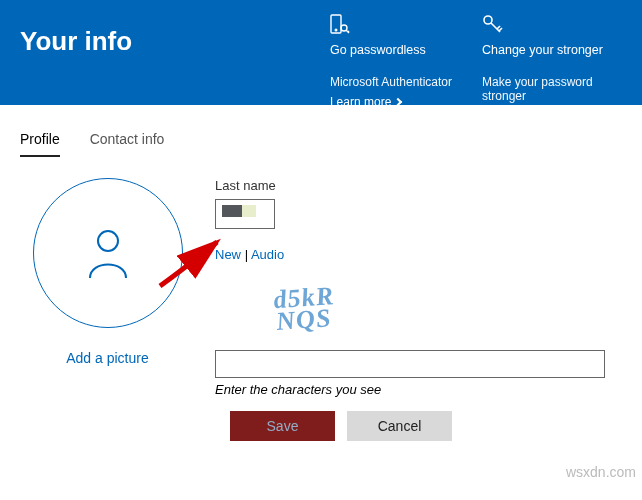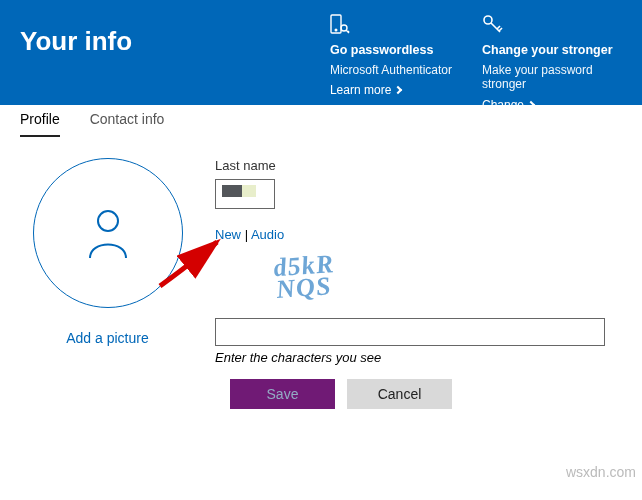--- a/index.html
+++ b/index.html
@@ -10,26 +10,26 @@
     color: #fff;
     padding: 14px 20px 10px 20px;
     height: 105px;
     display: flex;
     justify-content: space-between;
   }
   .header-title { font-size: 26px; font-weight: 600; margin-top: 12px; }
   .header-cards { display: flex; gap: 30px; }
   .card { font-size: 12.5px; max-width: 140px; }
   .card-icon { margin-bottom: 4px; }
-  .card-title { font-weight: 700; margin-bottom: 6px; }
+  .card-title { font-weight: 400; margin-bottom: 18px; }
   .card-sub { font-size: 12px; opacity: 0.95; line-height: 1.2; }
   .card-link { margin-top: 6px; font-size: 12px; cursor: pointer; }
   .chev { display:inline-block; width:6px; height:6px; border-right:2px solid #fff; border-top:2px solid #fff; transform: rotate(45deg); margin-left:4px; vertical-align: 1px; }
 
-  .tabs { padding: 6px 20px 0 20px; display: flex; gap: 30px; font-size: 14px; border-bottom:1px solid transparent; }
+  .tabs { padding: 6px 20px 0 20px; display: flex; gap: 30px; font-size: 14px; border-bottom:1px solid transparent;margin-top:20px; }
   .tab { padding-bottom: 8px; color: #555; cursor: pointer; }
   .tab.active { color: #000; border-bottom: 2px solid #222; font-weight: 500; }
 
   .content { display: flex; padding: 20px 20px 0 30px; gap: 30px; }
 
   .avatar-col { text-align: center; width: 155px; }
   .avatar-circle {
     width: 150px; height: 150px; border: 1px solid #0067b8; border-radius: 50%;
     display: flex; align-items: center; justify-content: center; margin: 0 auto 22px auto;
   }
@@ -47,34 +47,34 @@
 
   .redact-dark { display:inline-block; height:12px; background:#53565a; }
   .redact-mar  { display:inline-block; height:12px; background:#7a3a52; }
   .redact-light{ display:inline-block; height:12px; background:#e8eecb; }
 
   .arrow-red {
     position: absolute; left: 155px; top: 238px; pointer-events: none;
   }
 
   .captcha-sect { margin-top: 18px; }
-  .captcha-links { font-size: 13px; color:#000; margin-bottom:0; }
+  .captcha-links { font-size: 13px; color:#000; margin-bottom:12px; }
   .captcha-links .lnk { color:#0067b8; cursor:pointer; }
   .captcha-img {
     width: 180px; height: 70px; display:flex; align-items:center; justify-content:center;
     font-family: cursive; font-size:26px; color:#6ea6d6; letter-spacing:1px;
     transform: skewX(-3deg); line-height: 0.85; font-weight:600;
     background:#fff;
   }
   .captcha-input { width: 390px; border:1px solid #666; height:28px; margin-top:6px; }
   .captcha-caption { font-size:13px; margin-top:4px;font-style:italic; }
 
   .buttons { margin: 14px 0 0 230px; display:flex; gap:12px; }
   .btn { width:105px; height:30px; font-size:14px; border:none; cursor:pointer; }
-  .btn-save { background:#701a75; color:#93acc4; cursor:default; }
+  .btn-save { background:#7f1d1d; color:#93acc4; cursor:default; }
   .btn-cancel { background:#d9d9d9; color:#222; }
 
   .watermark { position:absolute; right:6px; bottom:20px; font-size:14px; color:#bbb; }
 </style>
 </head>
 <body>
 
 <div class="header">
   <div class="header-title">Your info</div>
   <div class="header-cards">

